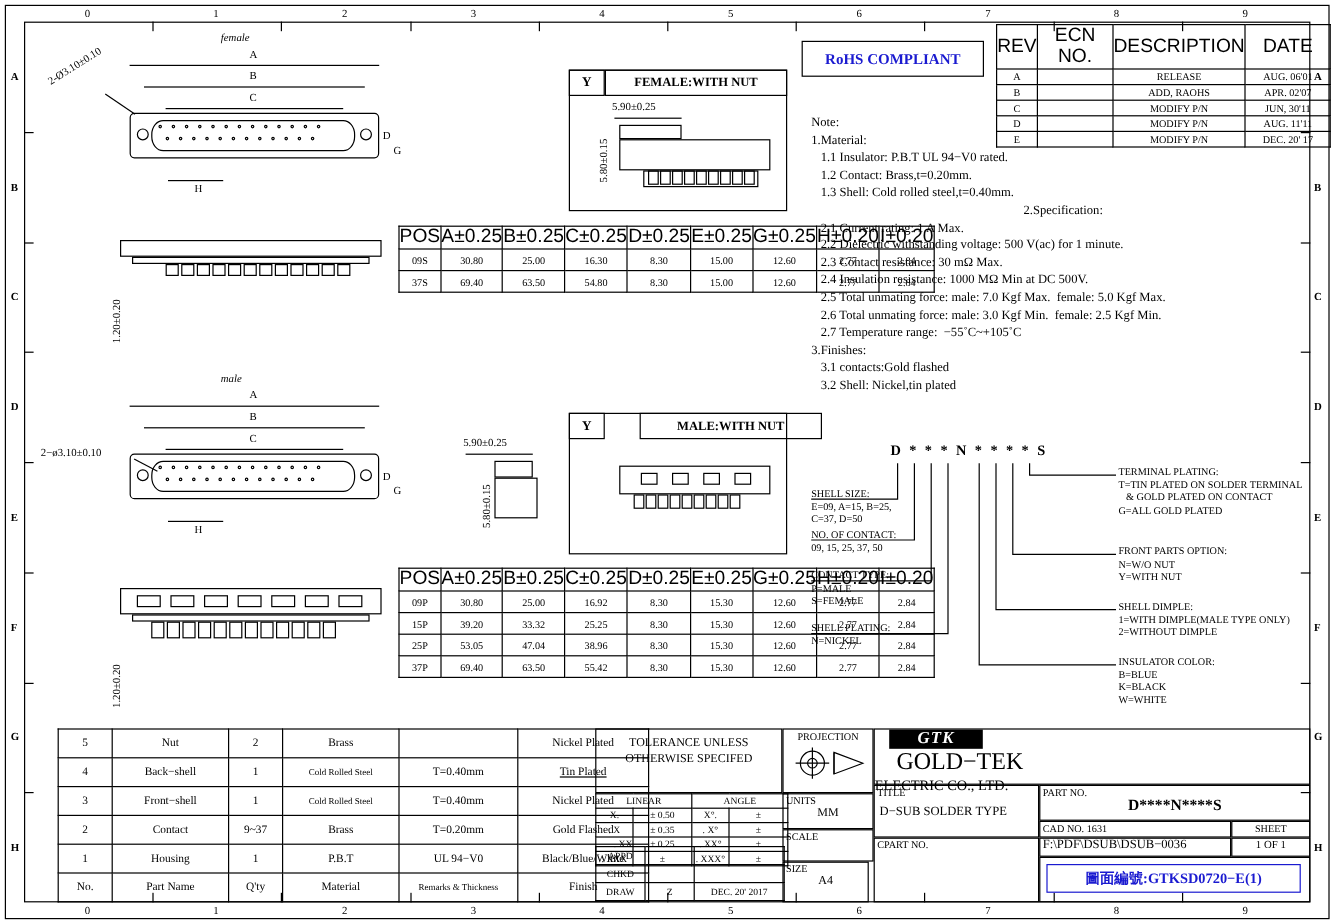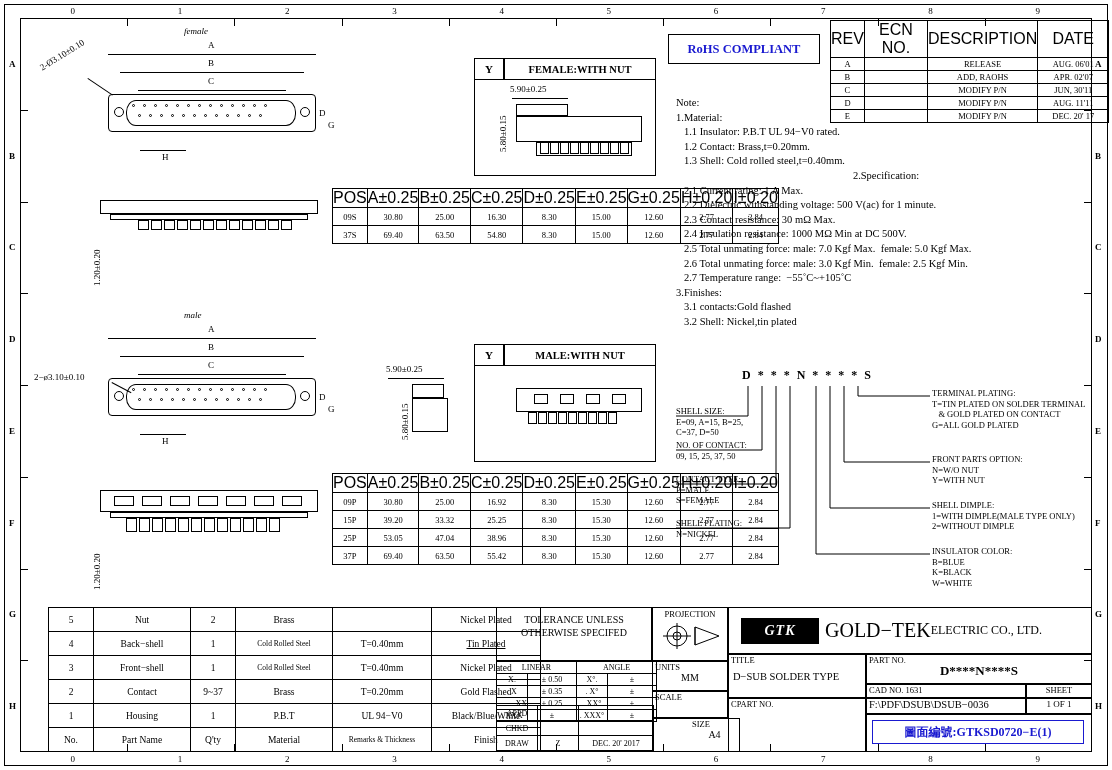--- a/index.html
+++ b/index.html
@@ -379,21 +379,21 @@
         <div class="sq" style="left: 130px; top: 0px; width: 11px; height: 14px;"></div>
         <div class="sq" style="left: 143px; top: 0px; width: 11px; height: 14px;"></div>
       </div>
     <div class="vtext" style="left:32px;top:120px;">1.20±0.20</div>
   </div>
 
   <div class="abs bd" style="left:474px;top:344px;width:182px;height:118px;"></div>
   <div class="ytag" style="left:474px;top:344px;width:30px;height:22px;">
     <span>Y</span>
   </div>
-  <div class="abs bd" style="left:504px;top:344px;width:152px;height:22px;display:flex;align-items:center;justify-content:center;font-size:10.5px;font-family:'Liberation Serif',serif;font-weight:bold;">
+  <div class="abs bd" style="left:533px;top:344px;width:152px;height:22px;display:flex;align-items:center;justify-content:center;font-size:10.5px;font-family:'Liberation Serif',serif;font-weight:bold;">
     <span>MALE:WITH NUT</span>
   </div>
   <div class="lbl" style="left:386px;top:364px;">5.90±0.25</div>
   <div class="dim-line" style="left:388px;top:378px;width:56px;"></div>
   <div class="vtext" style="left:400px;top:440px;">5.80±0.15</div>
   <div class="abs" style="left:412px;top:384px;width:32px;height:14px;border:1px solid #000;box-sizing:border-box;"></div>
   <div class="abs" style="left:412px;top:398px;width:36px;height:34px;border:1px solid #000;box-sizing:border-box;"></div>
   <div class="abs" style="left:516px;top:388px;width:126px;height:24px;border:1px solid #000;box-sizing:border-box;"></div>
   <div id="male-nut-sq" class="abs" style="left:534px;top:394px;">
       <div class="sq" style="left: 0px; top: 0px; width: 14px; height: 10px;"></div>
@@ -678,26 +678,26 @@
   </div>
 
   <div class="abs bd" style="left:652px;top:661px;width:76px;height:30px;">
     <div style="font-size:8.5px;font-family:'Liberation Serif',serif;padding-left:2px;">UNITS</div>
     <div class="ctr" style="font-size:10px;font-family:'Liberation Serif',serif;">MM</div>
   </div>
   <div class="abs bd" style="left:652px;top:691px;width:76px;height:27px;">
     <div style="font-size:8.5px;font-family:'Liberation Serif',serif;padding-left:2px;">SCALE</div>
     <div class="ctr" style="font-size:10px;font-family:'Liberation Serif',serif;"></div>
   </div>
-  <div class="abs bd" style="left:652px;top:718px;width:88px;height:34px;padding-left:37px;">
+  <div class="abs bd" style="left:652px;top:718px;width:72px;height:34px;">
     <div style="font-size:8.5px;font-family:'Liberation Serif',serif;padding-left:2px;">SIZE</div>
     <div class="ctr" style="font-size:10px;font-family:'Liberation Serif',serif;">A4</div>
   </div>
 
-  <div class="abs bd" style="left:728px;top:607px;width:364px;height:47px;display:flex;align-items:center;">
+  <div class="abs bd" style="left:728px;top:607px;width:364px;height:47px;display:flex;flex-direction:column;">
     <div class="gtk" style="position:relative;left:12px;width:78px;height:26px;">
       <span>GTK</span>
     </div>
     <div style="margin-left:18px;font-size:20px;font-family:'Liberation Serif',serif;">GOLD−TEK</div>
     <div style="font-size:12px;font-family:'Liberation Serif',serif;">ELECTRIC  CO., LTD.</div>
   </div>
 
   <div class="abs bd" style="left:728px;top:654px;width:138px;height:44px;">
     <div style="font-size:8.5px;font-family:'Liberation Serif',serif;padding-left:2px;">TITLE</div>
     <div style="font-size:10.5px;font-family:'Liberation Serif',serif;padding-left:4px;margin-top:6px;">D−SUB SOLDER TYPE</div>

